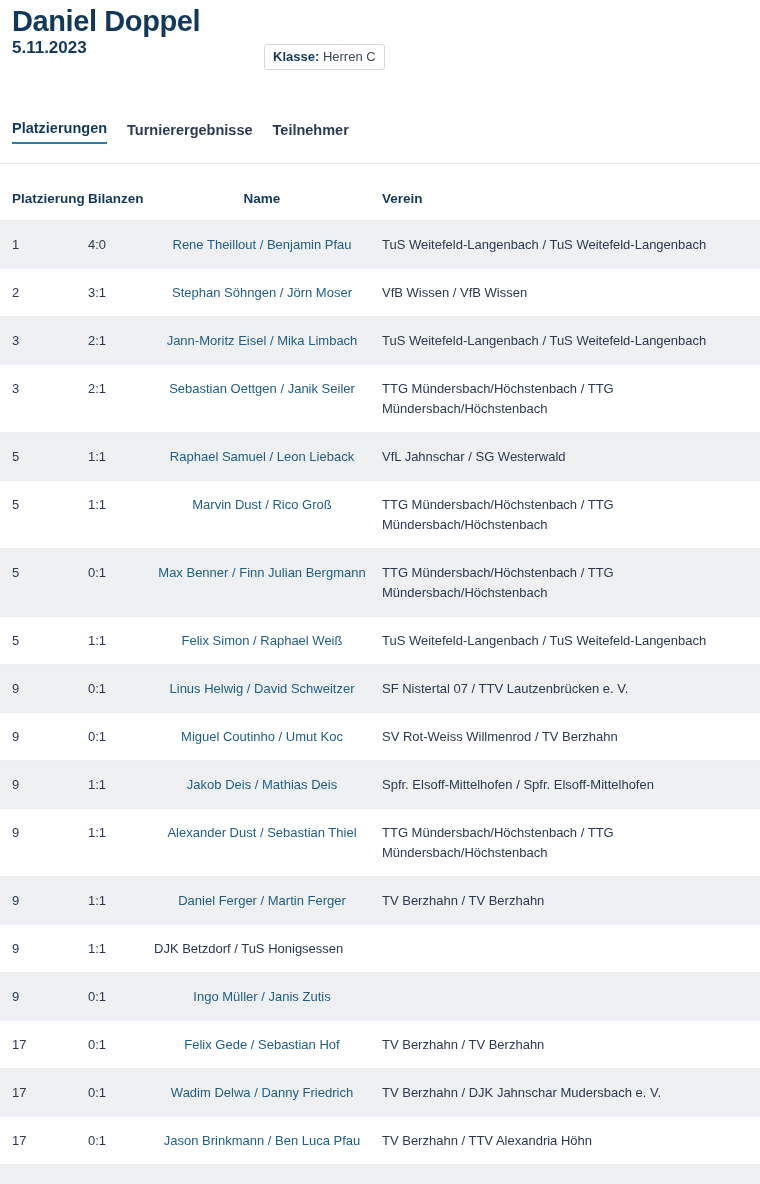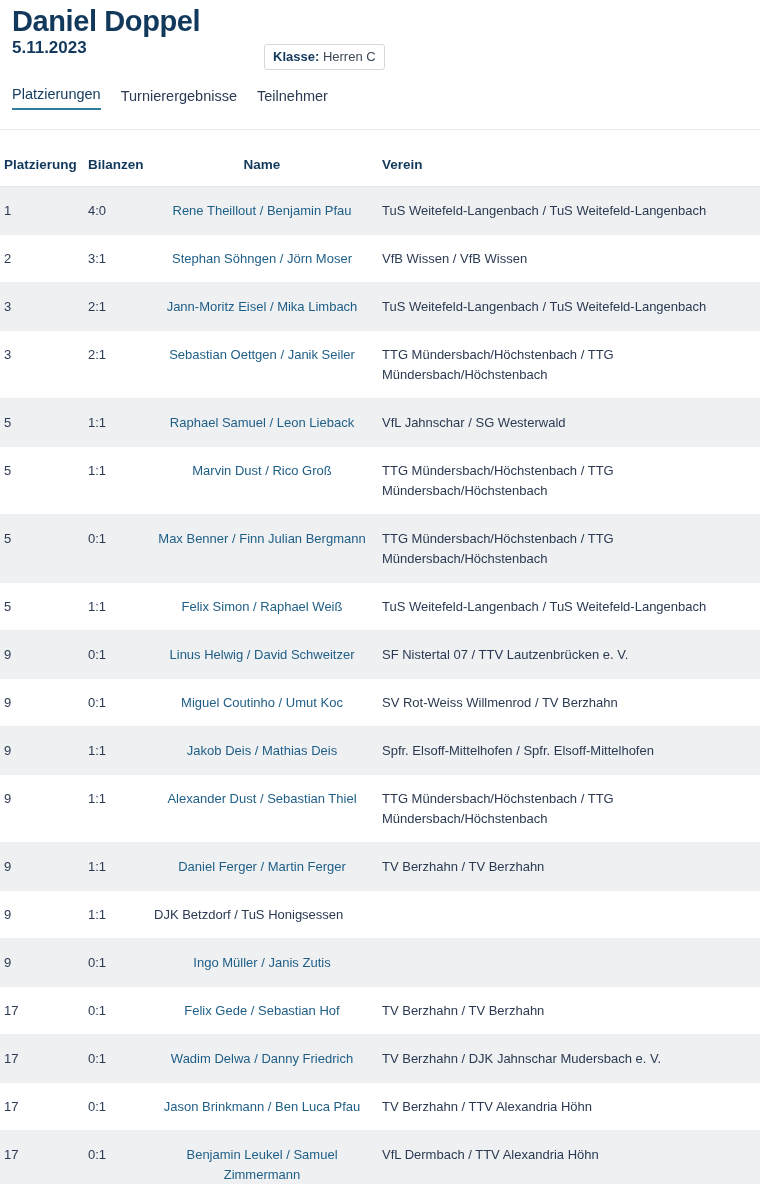--- a/index.html
+++ b/index.html
@@ -50,25 +50,26 @@
     font-size: 13px;
     color: #3d4856;
     white-space: nowrap;
     line-height: 15px;
   }
   .klasse-badge b {
     color: #12395c;
     font-weight: bold;
   }
   .tabs {
-    margin-top: 28px;
+    margin-top: 62px;
     display: flex;
     gap: 20px;
     align-items: flex-end;
     padding: 0 12px;
+    font-weight: bold;
   }
   .tab {
     font-size: 14.5px;
     color: #2b3a52;
     padding-bottom: 5px;
     cursor: pointer;
     line-height: 17px;
   }
   .tab.active {
     color: #12395c;
@@ -95,21 +96,21 @@
     font-size: 13.5px;
   }
   .row {
     display: flex;
     align-items: flex-start;
     min-height: 44px;
     padding: 14px 0 13px 0;
     border-bottom: 1px solid #eceef1;
   }
   .row.alt { background: #eef0f2; }
-  .c-platz { width: 88px; padding-left: 4px; color: #2b3a52; }
+  .c-platz { width: 88px; padding-left: 12px; color: #2b3a52; }
   .c-bil   { width: 66px; color: #2b3a52; }
   .c-name  { width: 228px; padding-right: 12px; color: #1f5e87; text-align: center; }
   .c-verein{ flex: 1; padding-right: 12px; color: #2b3a52; }
   .c-name a {
     color: #1f5e87;
     text-decoration: none;
     cursor: pointer;
   }
   .cell-line { line-height: 20px; }
 </style>

